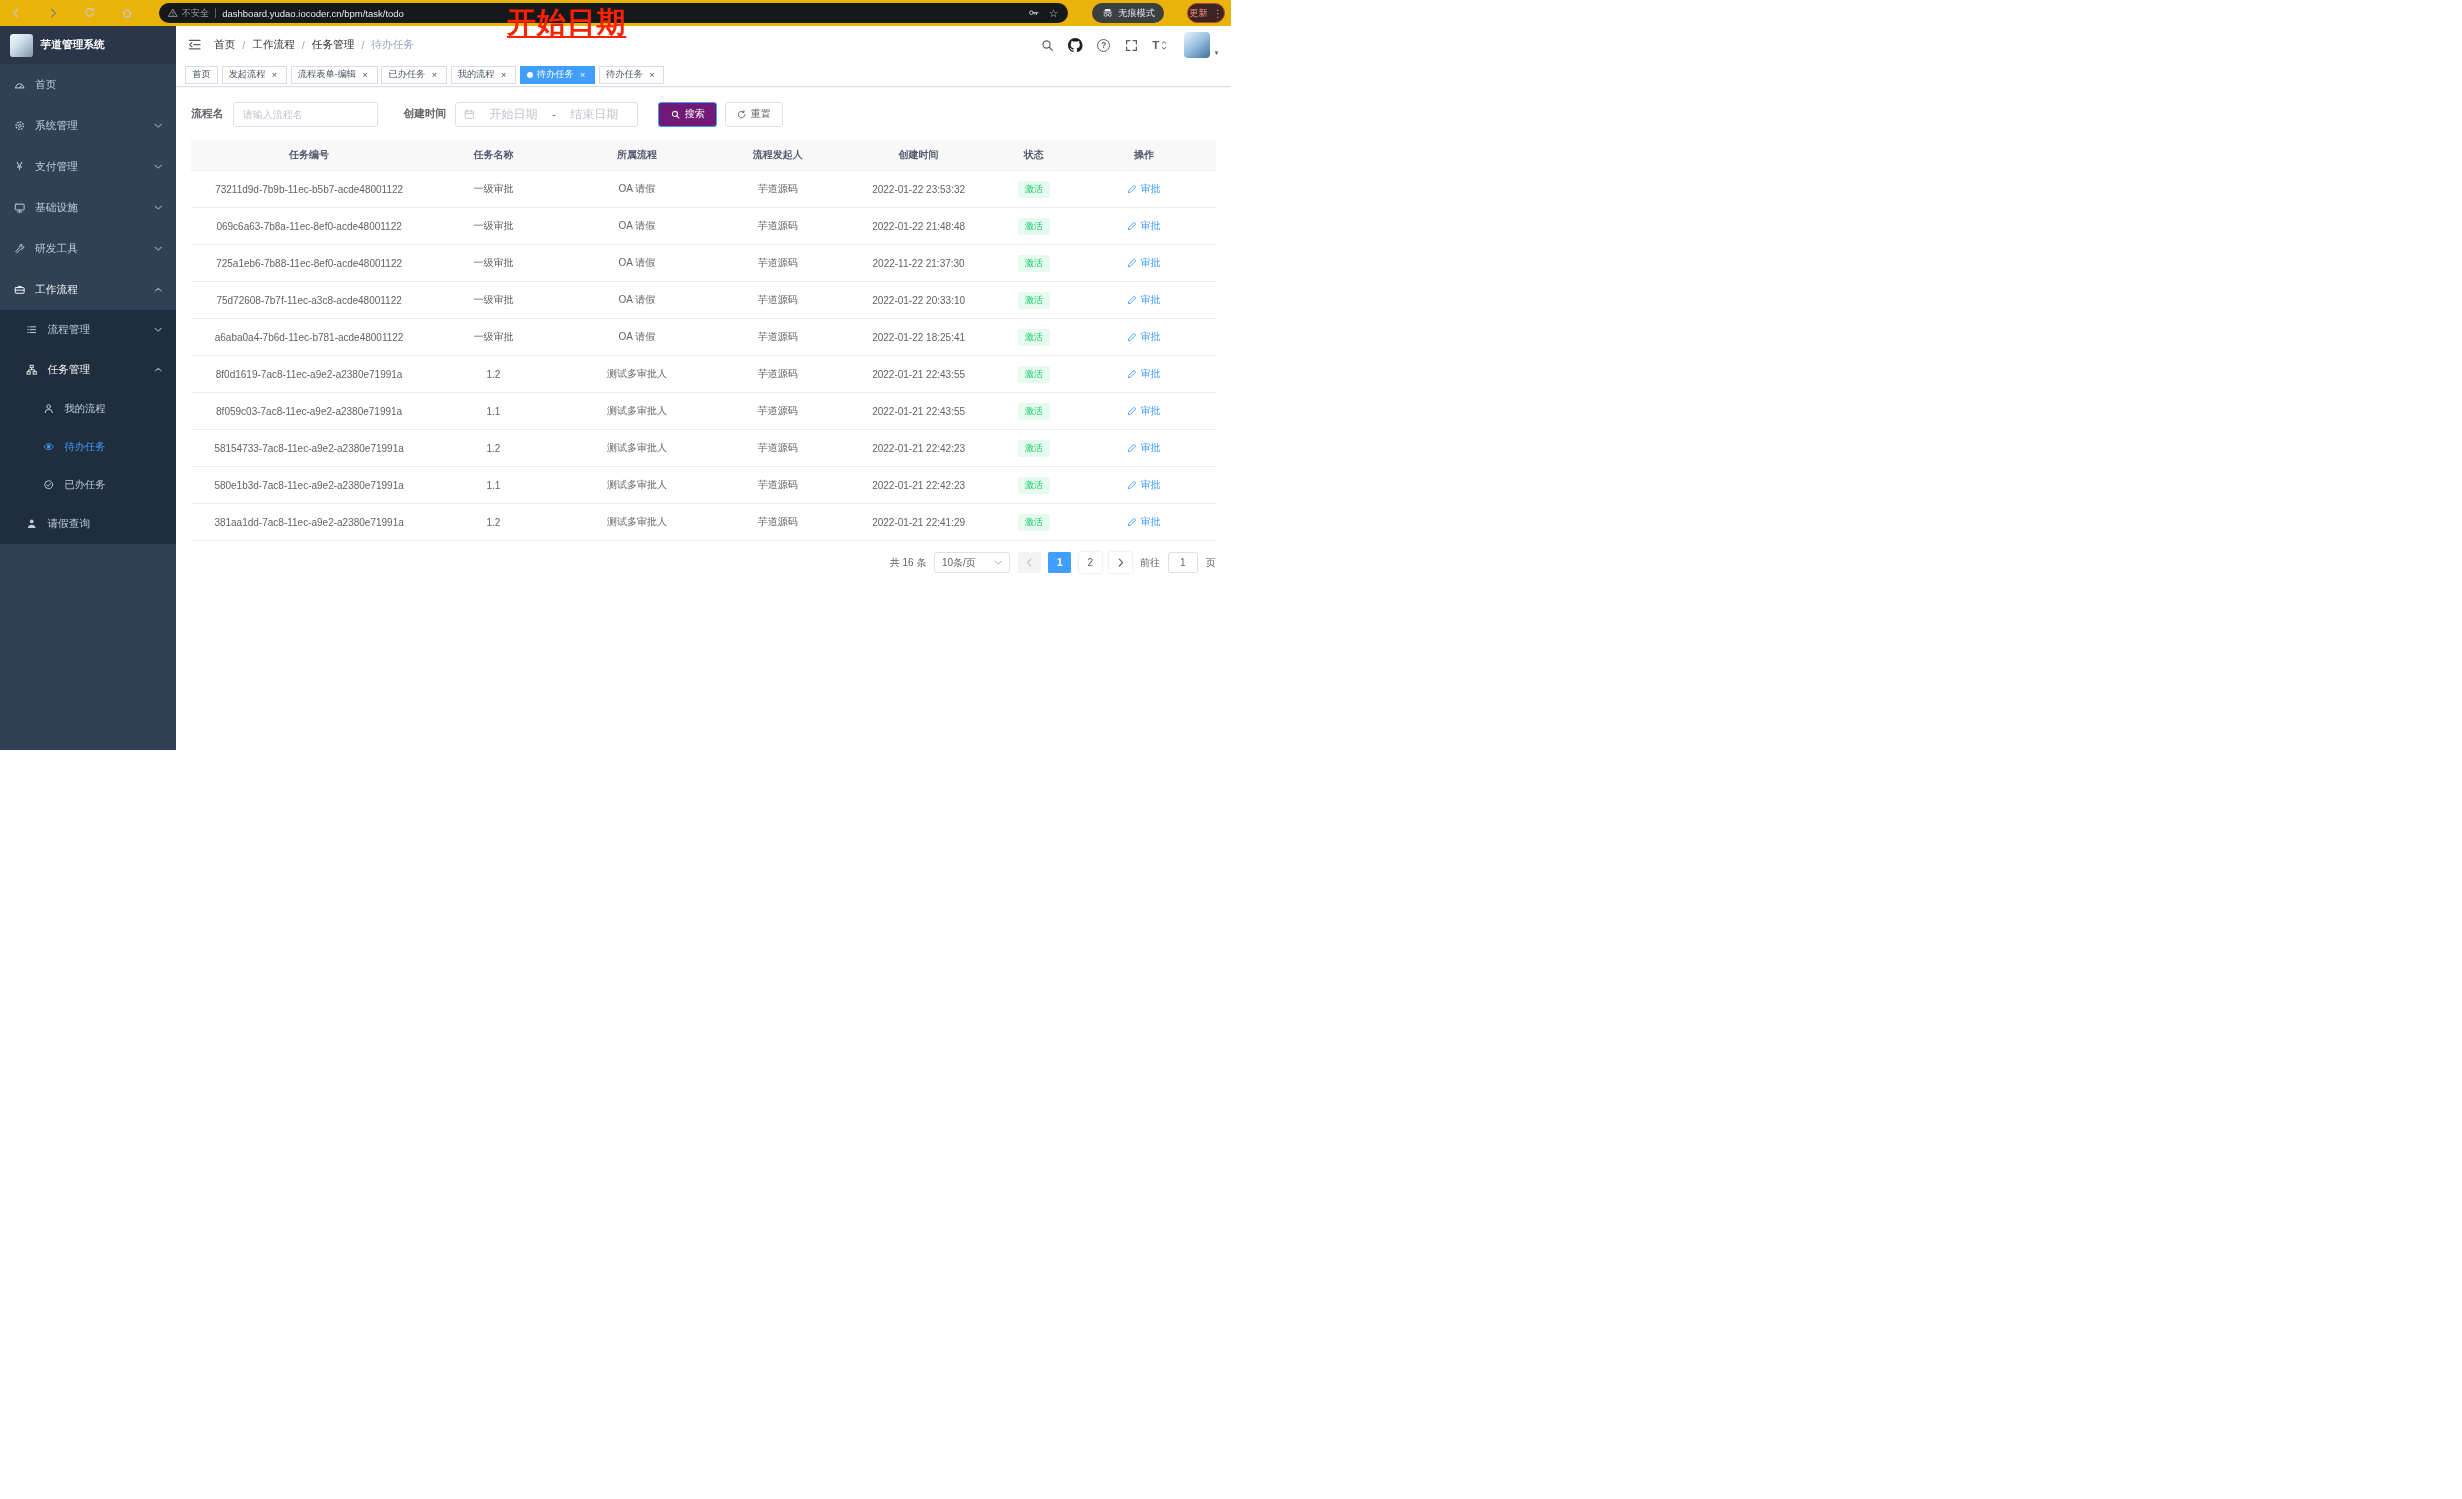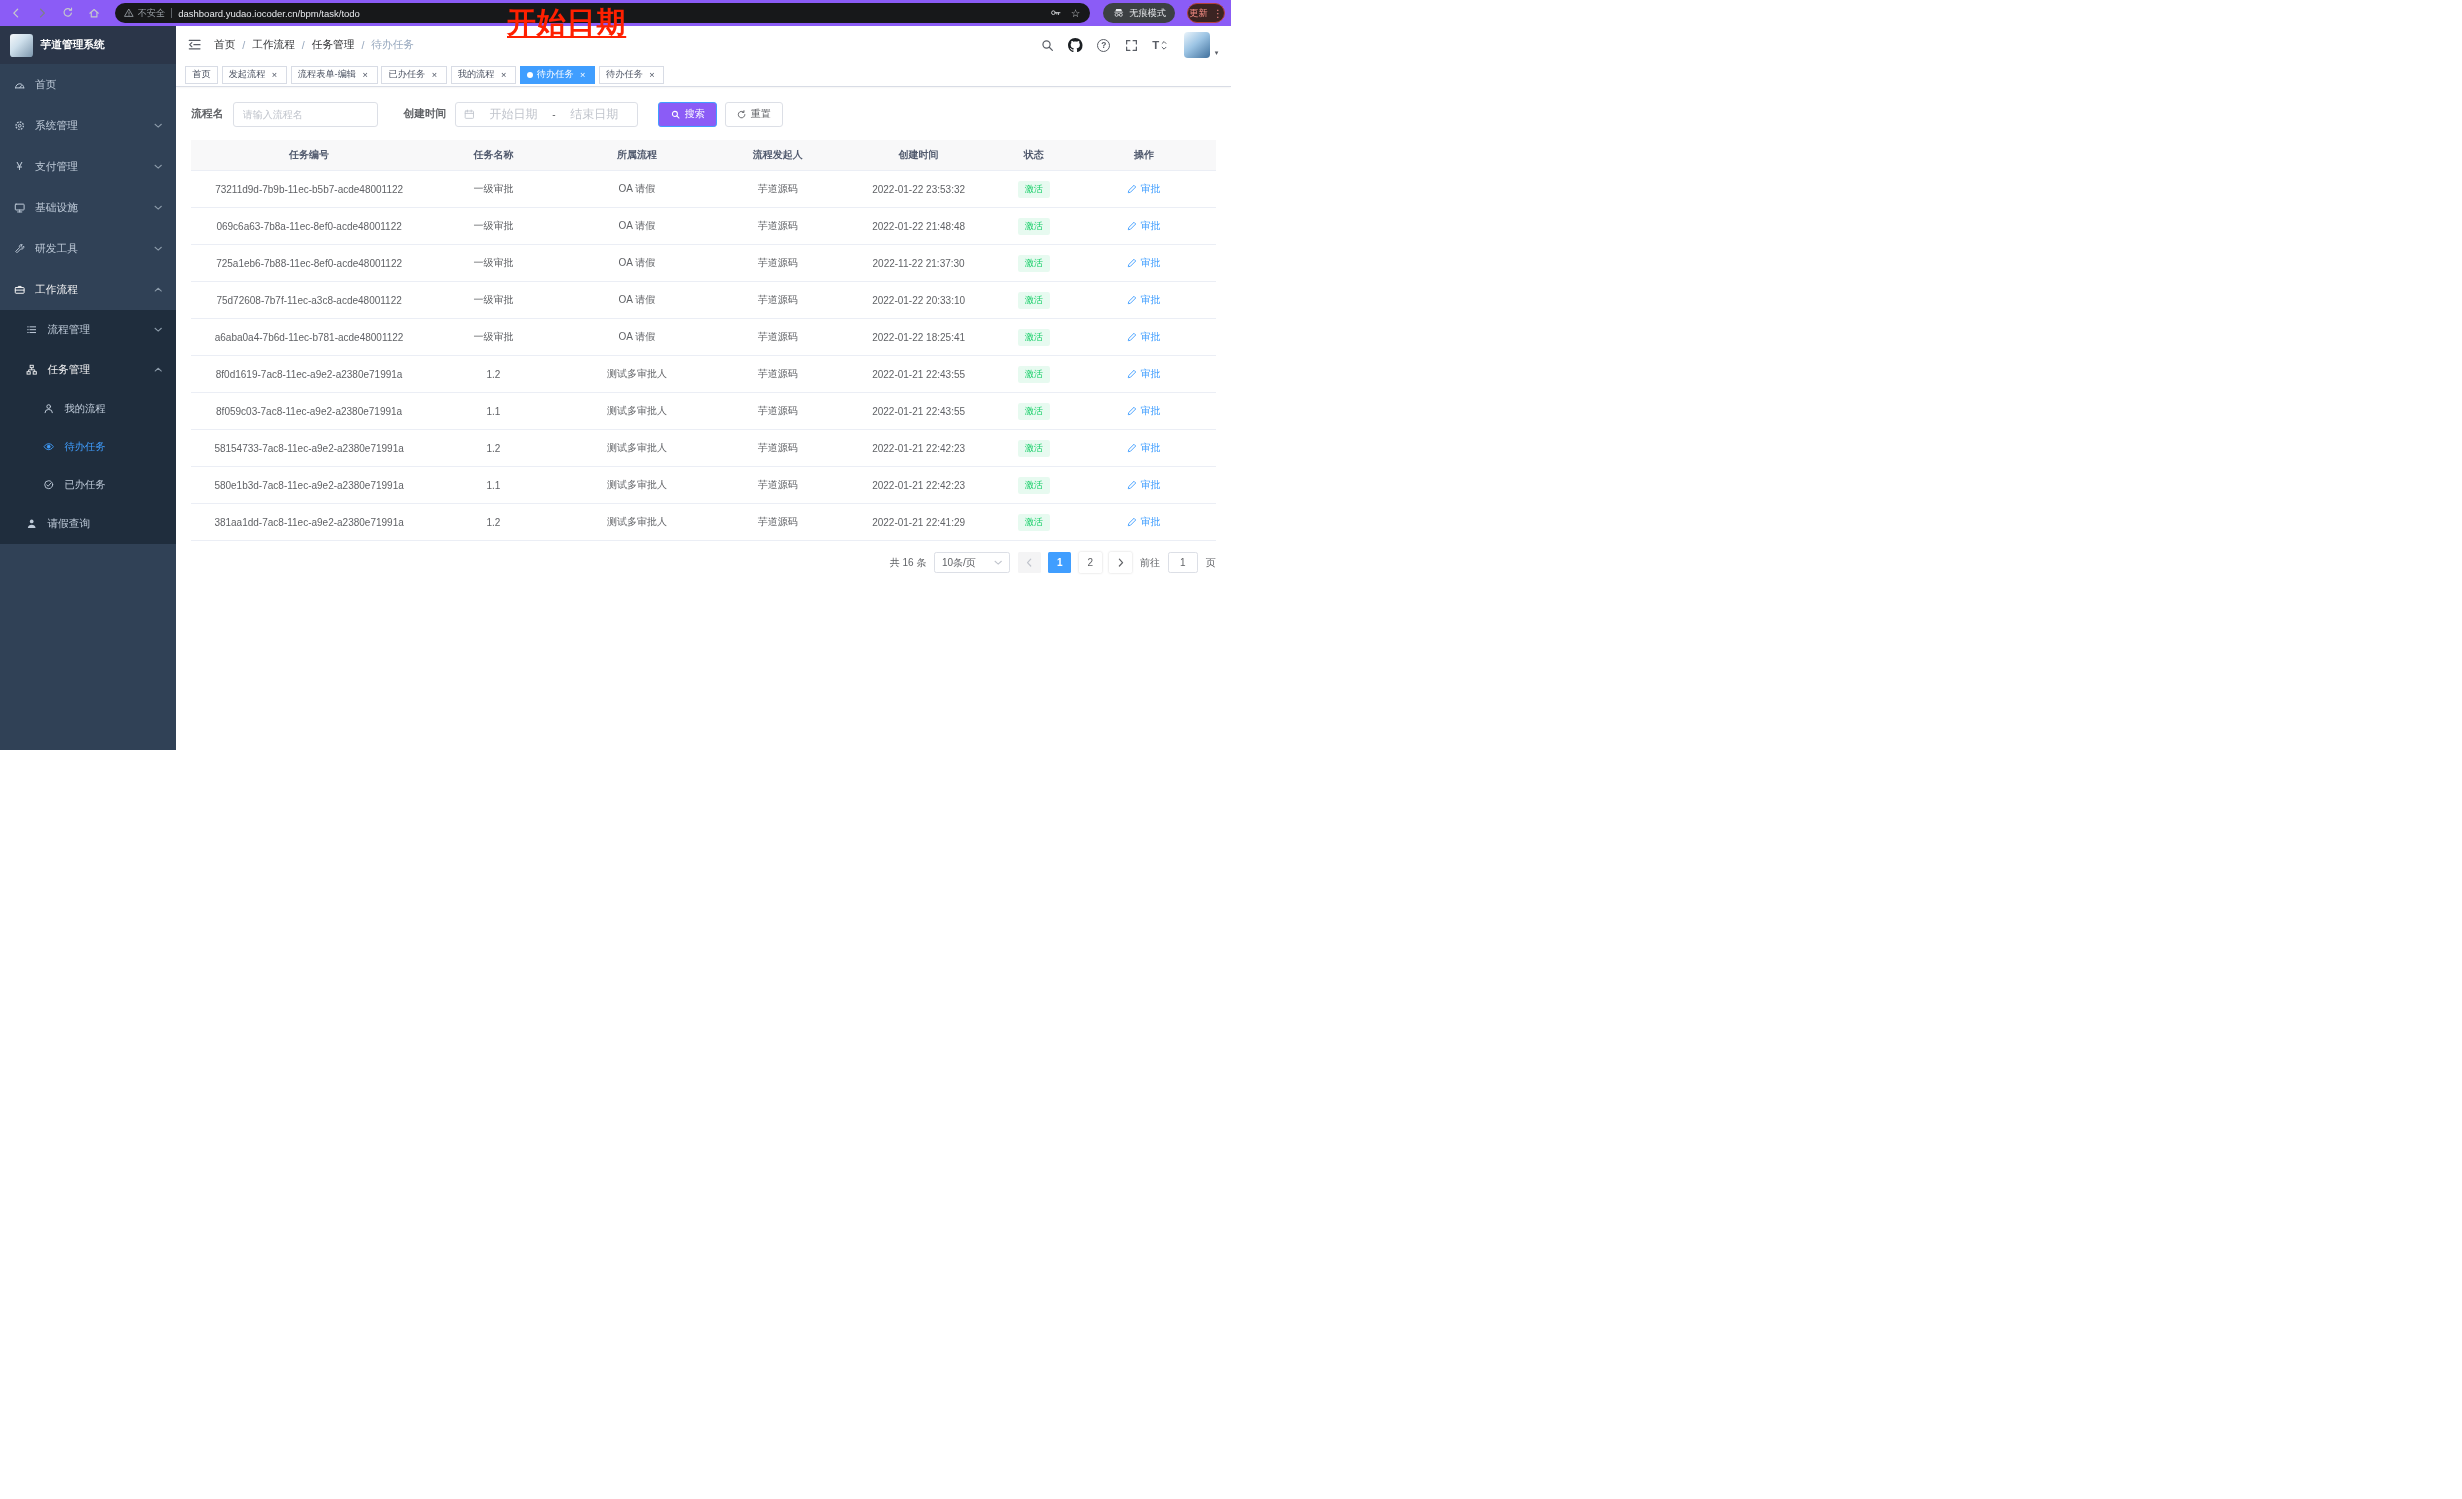--- a/index.html
+++ b/index.html
@@ -2,21 +2,21 @@
 <html style="font-size:12.2px"><head>
 <meta charset="utf-8">
 <style>
   * { margin:0; padding:0; box-sizing:border-box; }
   html,body { width:1231px; height:750px; }
   body { font-family:"Liberation Sans","DejaVu Sans",sans-serif; background:#fff; overflow:hidden; position:relative; font-size:10.7px; }
   svg { display:block; }
   button { font-family:inherit; }
 
   
-  .chrome { height:26px; background:#8b5cf6; display:flex; align-items:center; padding:0 6.1px; gap:6px; }
+  .chrome { height:26px; background:#eab308; display:flex; align-items:center; padding:0 6.1px; gap:17px; }
   .cbtn { width:20px; height:20px; display:flex; align-items:center; justify-content:center; color:#c6c9cc; border-radius:50%; cursor:pointer; flex-shrink:0; }
   .cbtn.dim { color:#7d8084; }
   .omnibox { flex:1; height:20px; margin:0 4.6px; background:#17181a; border-radius:10px; display:flex; align-items:center; padding:0 9.2px; gap:6.1px; min-width:0; }
   .sec { display:flex; align-items:center; gap:3.8px; color:#9aa0a6; font-size:9.2px; flex-shrink:0; cursor:pointer; }
   .sep-v { width:0.8px; height:9.2px; background:#5f6368; flex-shrink:0; }
   .url { color:#e8eaed; font-size:9.5px; white-space:nowrap; overflow:hidden; flex:1; }
   .omni-icons { display:flex; align-items:center; gap:9.2px; color:#c6c9cc; flex-shrink:0; }
   .star-g { font-size:10.7px; line-height:1; cursor:pointer; }
   .chip-incog { display:flex; align-items:center; gap:5.3px; background:#3c4043; color:#e8eaed; font-size:9.2px; border-radius:10px; padding:0 9.2px; height:20px; flex-shrink:0; margin-left:3.1px; }
   .chip-update { display:flex; align-items:center; gap:5.3px; background:#3b2422; border:0.8px solid #b3423c; color:#f28b82; font-size:9.2px; border-radius:10px; padding:0 1px; height:20px; flex-shrink:0; margin-left:6.1px; cursor:pointer; }
@@ -74,21 +74,21 @@
   .filter { display:flex; align-items:center; margin-bottom:13.7px; }
   .f-label { font-weight:700; color:#606266; margin-right:9.2px; font-size:10.7px; }
   .f-input { width:145px; height:24.4px; border:0.8px solid #dcdfe6; border-radius:3.1px; padding:0 9.2px; font-size:10px; color:#606266; outline:none; background:#fff; }
   .f-input::placeholder { color:#c0c4cc; }
   .gap { width:26px; }
   .daterange { width:183px; height:24.4px; border:0.8px solid #dcdfe6; border-radius:3.1px; display:flex; align-items:center; padding:0 7.6px; gap:3.1px; cursor:pointer; background:#fff; }
   .daterange .ph { flex:1; text-align:center; color:#c0c4cc; font-size:12px; }
   .daterange .dash { color:#606266; font-size:10px; }
   .cal-ic { width:10.7px; height:10.7px; color:#c0c4cc; flex-shrink:0; }
   .btn { height:24.4px; border-radius:3.1px; font-size:10px; display:inline-flex; align-items:center; gap:4.6px; padding:0 11.4px; cursor:pointer; border:0.8px solid transparent; }
-  .btn-primary { background:#8b5cf6; border-color:#409EFF; color:#fff; margin-left:20px; }
+  .btn-primary { background:#701a75; border-color:#409EFF; color:#fff; margin-left:20px; }
   .btn-plain { background:#fff; border-color:#dcdfe6; color:#606266; margin-left:7.6px; }
 
   table.grid { width:100%; border-collapse:collapse; table-layout:fixed; }
   .grid th { background:#f8f8f9; color:#515a6e; font-size:10px; font-weight:700; height:30.5px; border-bottom:0.8px solid #ebeef5; text-align:center; }
   .grid td { height:37px; font-size:10px; color:#606266; text-align:center; border-bottom:0.8px solid #ebeef5; white-space:nowrap; overflow:hidden; }
   .tag-success { display:inline-block; background:#e7faf0; color:#13ce66; font-size:9.2px; padding:2.3px 6.9px; border-radius:2.3px; }
   .link-edit { color:#409EFF; display:inline-flex; align-items:center; gap:3.1px; cursor:pointer; font-size:10px; }
   .pencil { width:10px; height:10px; }
 
   .pagination { display:flex; align-items:center; justify-content:flex-end; gap:7.6px; margin-top:10.7px; font-size:10px; color:#606266; }

